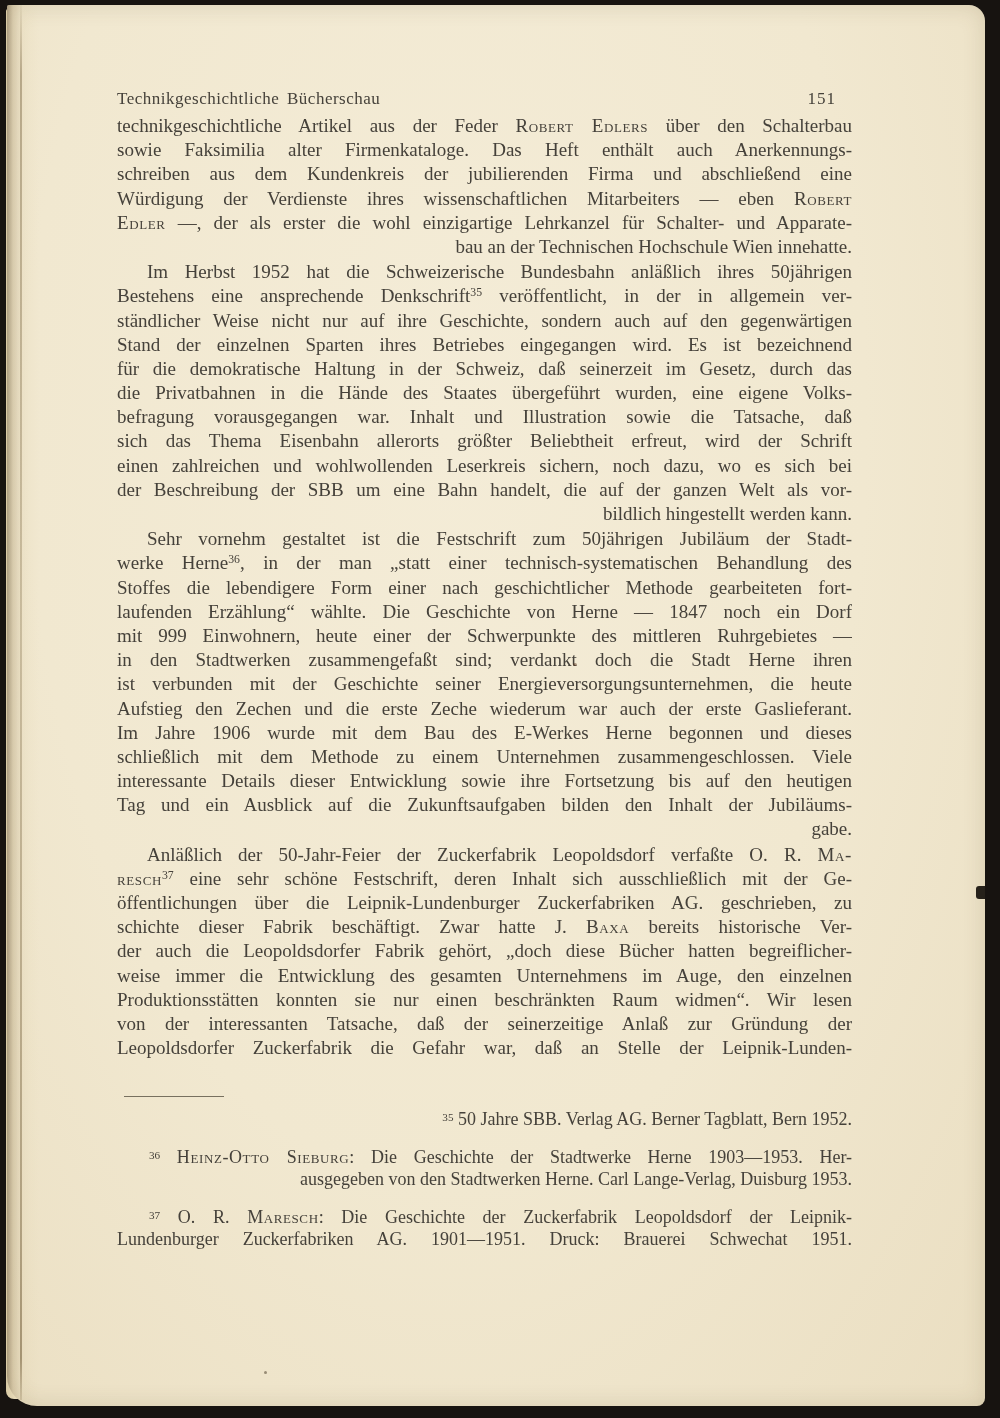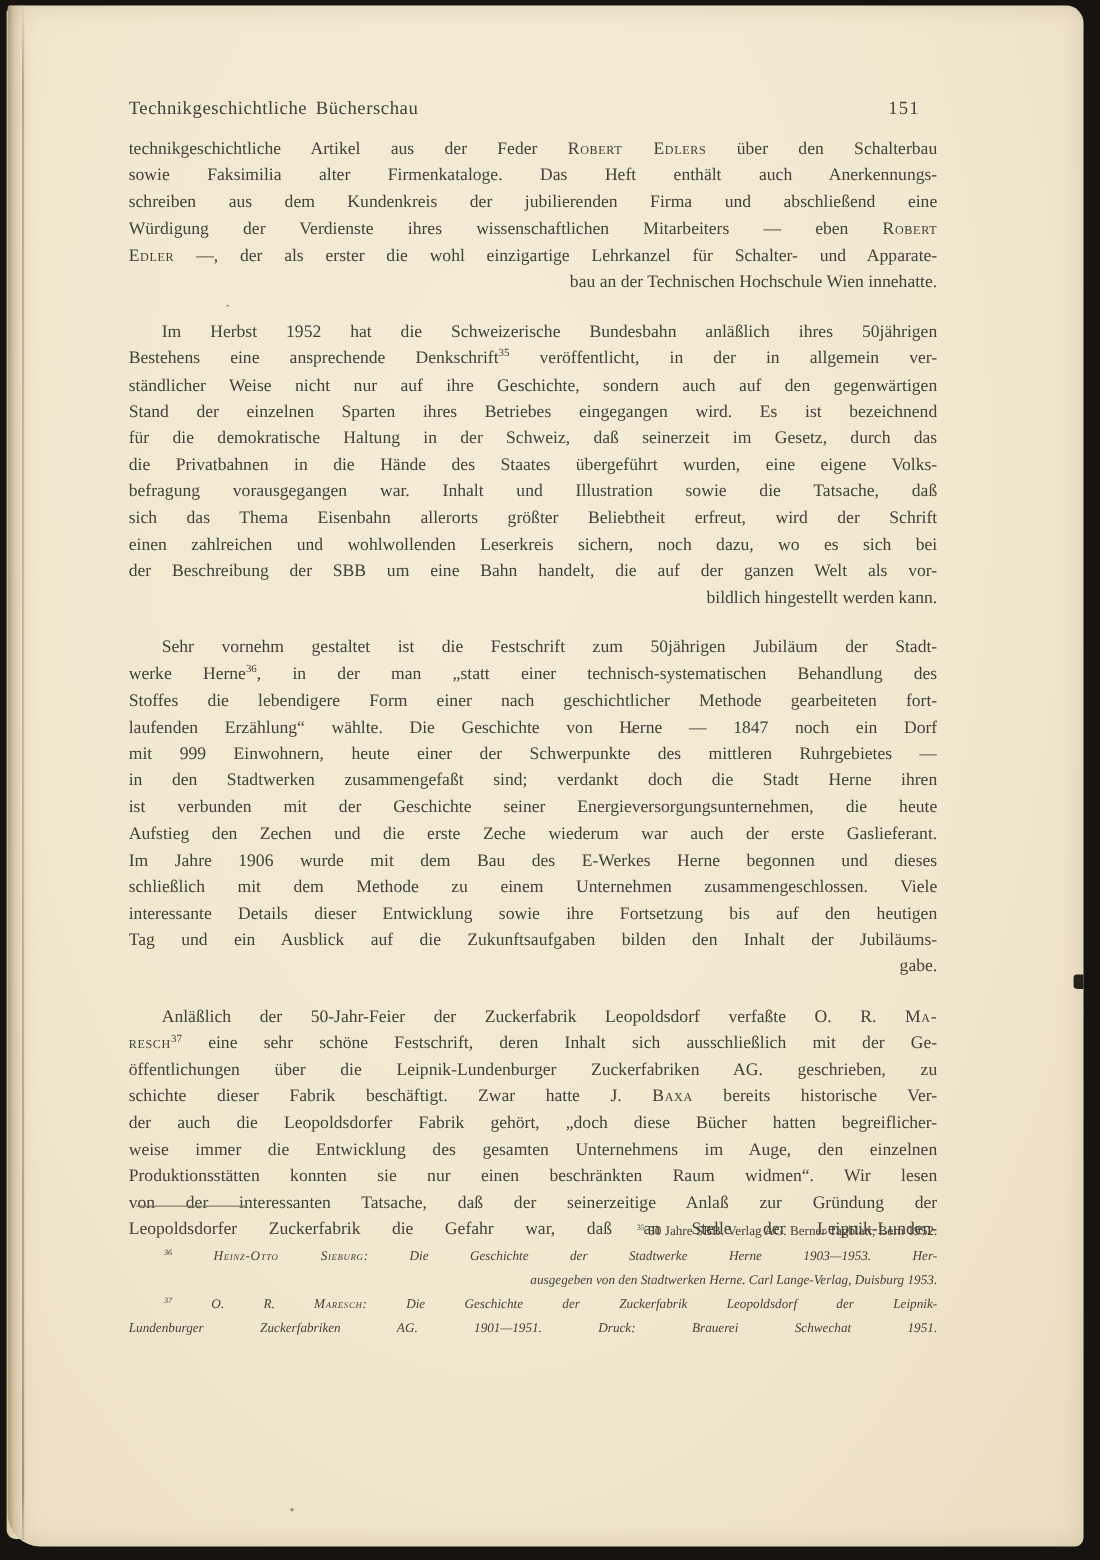--- a/index.html
+++ b/index.html
@@ -33,45 +33,45 @@
       rgba(120, 100, 65, 0.60) 97%, rgba(120, 100, 65, 0.2) 100%);
   }
   .page-header {
     position: absolute; left: 110px; top: 84px; width: 735px;
     font-size: 17px; color: var(--ink, #45413a);
   }
   .page-title { text-align: left; letter-spacing: 0.5px; word-spacing: 3px; }
   .page-number { position: absolute; right: 16px; top: 0; letter-spacing: 1px; }
 
   .body-text {
-    position: absolute; left: 110px; top: 119px; width: 735px;
-    font-size: 16px; color: var(--ink, #45413a);
+    position: absolute; left: 110px; top: 109px; width: 735px;
+    font-size: 19px; color: var(--ink, #45413a);
   }
-  .para + .para { margin-top: 21px; }
+  .para + .para { margin-top: 1px; }
   .line {
     height: 24.2px; line-height: 24.2px; overflow: hidden;
     text-align: justify;
   }
   .line::after { content: ""; display: inline-block; width: 100%; height: 0; vertical-align: bottom; }
   .line.last { text-align: right; }
   .line.last::after { content: none; }
   .line.first { text-indent: 30px; }
 
   .sc  { font-variant: small-caps; letter-spacing: 0.6px; }
   .sup { font-size: 62%; vertical-align: 6px; line-height: 0; }
 
   .footnote-rule {
     position: absolute; left: 117px; top: 1091px; width: 100px; height: 0;
     border-top: 1.5px solid #77705f;
   }
   .footnotes {
     position: absolute; left: 110px; top: 1103px; width: 735px;
-    font-size: 12px; color: var(--ink, #45413a);
+    font-size: 18px; color: var(--ink, #45413a);
   }
-  .footnotes .para + .para { margin-top: 0; font-style: italic; }
+  .footnotes .para + .para { margin-top: 16px; }
   .footnotes .line { height: 22px; line-height: 22px; }
   .footnotes .line.first { text-indent: 32px; }
   .footnotes .sup { vertical-align: 4.5px; }
 
   .edge-mark {
     position: absolute; left: 976px; top: 886px; width: 9px; height: 13px;
     background: #26211a; border-radius: 3px 0 0 3px;
   }
   .speck { position: absolute; width: 3px; height: 3px; border-radius: 50%; background: rgba(80, 68, 48, 0.55); }
   .speck.s1 { left: 257px; top: 1366px; }

